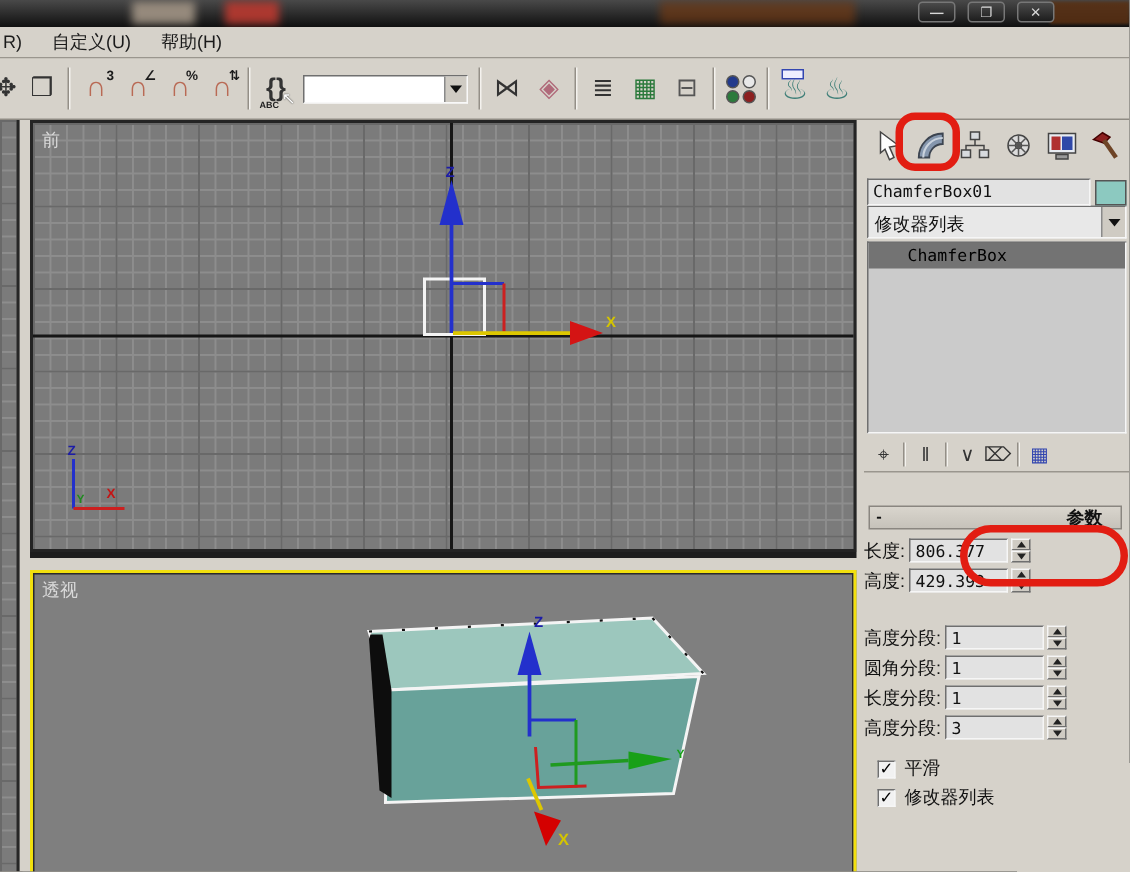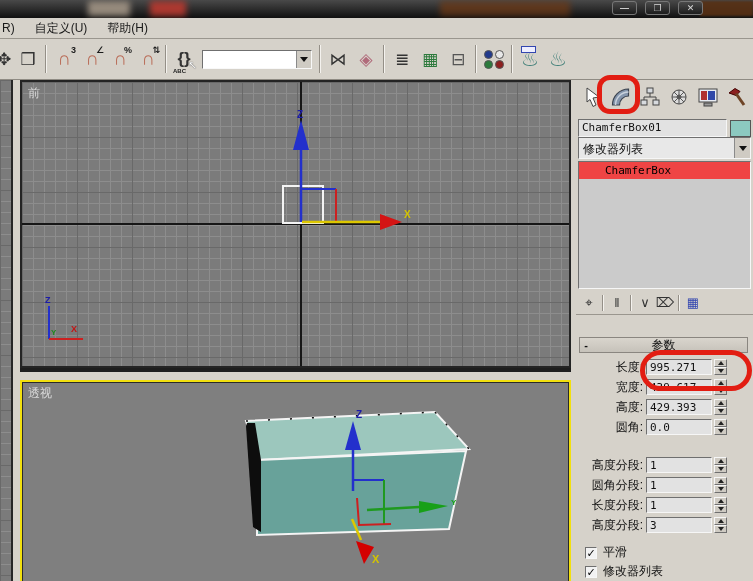--- a/index.html
+++ b/index.html
@@ -67,30 +67,30 @@
   .name-row { height:23px; display:flex; align-items:flex-end; padding:0 2px; gap:3px; }
   .field { background:#e2e2e2; border:1px solid; border-color:#6f6f6f #f6f6f6 #f6f6f6 #6f6f6f;
     font-family:"DejaVu Sans Mono",monospace; font-size:11px; color:#111; padding:1px 3px; overflow:hidden; white-space:nowrap; }
   .name-field { flex:1; height:18px; }
   .swatch { width:21px; height:17px; border:1px solid #555; }
   .modlist { height:22px; display:flex; margin:0 2px; background:#e8e8e8;
     border:1px solid; border-color:#6f6f6f #f6f6f6 #f6f6f6 #6f6f6f; }
   .modlist-text { flex:1; padding:3px 4px; font-size:12px; }
   .modlist-btn { width:16px; background:#cfcbc3; border-left:1px solid #8a8a8a; display:flex; align-items:center; justify-content:center; }
   .stack { height:128px; margin:2px; background:#cbcbcb; border:1px solid; border-color:#6f6f6f #f6f6f6 #f6f6f6 #6f6f6f; overflow:hidden; }
-  .stack-row-sel { height:17px; background:#ef4444; color:#000; font-family:"DejaVu Sans Mono",monospace;
+  .stack-row-sel { height:17px; background:#737373; color:#000; font-family:"DejaVu Sans Mono",monospace;
     font-size:11px; padding:2px 2px 0 26px; }
   .stack-footer { height:24px; display:flex; align-items:center; padding:0 4px; gap:2px; border-bottom:1px solid #9a968e; }
   .sf-icon { width:18px; height:18px; display:flex; align-items:center; justify-content:center; font-size:13px; color:#333; }
   .sf-sep { width:2px; height:16px; border-left:1px solid #948f87; border-right:1px solid #f4f2ee; margin:0 2px; }
   .rollout-hd { height:16px; margin:22px 5px 4px 3px; background:linear-gradient(#d9d5cd,#c6c2ba);
     border:1px solid #8a8680; display:flex; align-items:center; font-size:12px; }
   .collapse-btn { width:12px; text-align:center; font-weight:bold; font-size:11px; border-right:0; }
-  .rollout-title { flex:1; text-align:center; }
-  .prow { height:20px; display:flex; align-items:center; justify-content:flex-end; padding-right:26px; }
+  .rollout-title { flex:1; text-align:right;font-weight:bold; }
+  .prow { height:20px; display:flex; align-items:center; justify-content:flex-start; padding-right:14px; }
   .prow-label { font-size:12px; margin-right:3px; }
   .pfield { width:66px; height:16px; }
   .spin { width:13px; height:16px; display:flex; flex-direction:column; margin-left:2px; }
   .spin-btn { flex:1; background:#cfcbc3; border:1px solid; border-color:#f6f6f6 #6f6f6f #6f6f6f #f6f6f6;
     display:flex; align-items:center; justify-content:center; }
   .tri-up { width:0; height:0; border-left:3px solid transparent; border-right:3px solid transparent; border-bottom:4px solid #222; }
   .tri-dn { width:0; height:0; border-left:3px solid transparent; border-right:3px solid transparent; border-top:4px solid #222; }
   .gap18 { height:18px; }
   .cbrow { height:19px; display:flex; align-items:center; padding-left:9px; gap:6px; }
   .cbox { width:12px; height:12px; background:#f2f2f2; border:1px solid; border-color:#6f6f6f #f6f6f6 #f6f6f6 #6f6f6f;
@@ -342,57 +342,33 @@
     </div>
 
     <div class="rollout-hd">
       <div class="collapse-btn">-</div>
       <div class="rollout-title">参数</div>
       <div style="width:12px;"></div>
     </div>
 
     <div class="prow">
       <span class="prow-label">长度:</span>
-      <div class="field pfield">995.271</div>
-      <div class="spin">
-        <div class="spin-btn">
-            <div class="tri-up"></div>
-          </div>
-        <div class="spin-btn">
-            <div class="tri-dn"></div>
-          </div>
-      </div>
-    </div>
-    <div class="prow">
-      <span class="prow-label">宽度:</span>
-      <div class="field pfield">439.617</div>
+      <div class="field pfield">806.377</div>
       <div class="spin">
         <div class="spin-btn">
             <div class="tri-up"></div>
           </div>
         <div class="spin-btn">
             <div class="tri-dn"></div>
           </div>
       </div>
     </div>
     <div class="prow">
       <span class="prow-label">高度:</span>
       <div class="field pfield">429.393</div>
-      <div class="spin">
-        <div class="spin-btn">
-            <div class="tri-up"></div>
-          </div>
-        <div class="spin-btn">
-            <div class="tri-dn"></div>
-          </div>
-      </div>
-    </div>
-    <div class="prow">
-      <span class="prow-label">圆角:</span>
-      <div class="field pfield">0.0</div>
       <div class="spin">
         <div class="spin-btn">
             <div class="tri-up"></div>
           </div>
         <div class="spin-btn">
             <div class="tri-dn"></div>
           </div>
       </div>
     </div>
 

